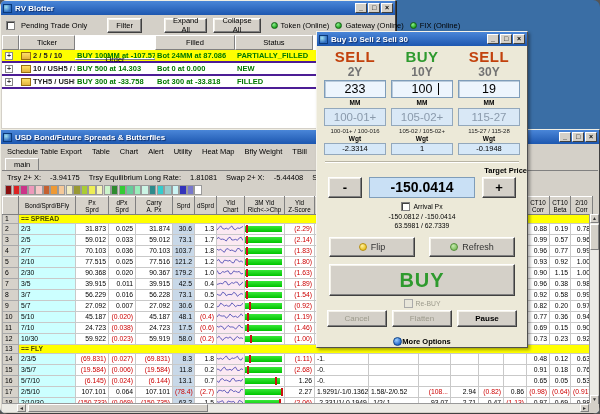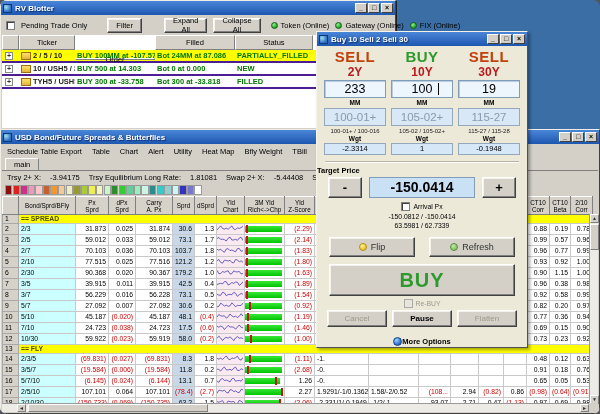--- a/index.html
+++ b/index.html
@@ -80,31 +80,31 @@
   .corner { position:absolute; right:1px; bottom:1px; width:9px; height:9px; background:#D4D0C8; }
 
   
   #dialog { left:316px; top:31px; width:212px; height:317px; background:#ECE9D8; border:1px solid #505050;
             border-top-color:#F5F3EA; border-left-color:#F5F3EA; box-shadow:2px 2px 3px rgba(0,0,0,.35); }
   #dialog .titlebar { height:14px;align-items:center; }
   #legs { display:flex; justify-content:space-between; padding:3px 6px 0 6px; }
   .leg { width:64px; display:flex; flex-direction:column; align-items:center; }
   .side { font-size:15px; font-weight:bold; letter-spacing:0.5px; line-height:16px; }
   .side.sell { color:#c2410c; } .side.buy { color:#2E9A2E; }
-  .tenor { font-size:12px; font-weight:bold; color:#b91c1c; line-height:15px; }
+  .tenor { font-size:12px; font-weight:bold; color:#737373; line-height:15px; }
   .qty { width:62px; height:18px; background:#EDF5FD; border:1px solid #7F9DB9; box-shadow:inset 1px 1px 0 #B9CBDC;
          font-size:12.5px; color:#000; text-align:center; line-height:16px; position:relative; }
   .qty .caret { position:absolute; right:13px; top:2px; bottom:2px; width:1px; background:#000; }
   .unit { font-size:6.5px; font-weight:bold; margin:1px 0 2px 0; }
   .px { width:62px; height:18px; background:#D9E8F6; border:1px solid #93A8BC; font-size:11.5px; color:#8A9AAC; text-align:center; line-height:16px; }
   .quote { font-size:6px; color:#222; margin:2px 0 1px 0; white-space:nowrap; }
   .wlab { font-size:6.5px; font-weight:bold; }
   .wgt { width:62px; height:12px; background:#D6E8F8; border:1px solid #93A8BC; font-size:7.5px; text-align:center; line-height:10px; margin-top:1px; }
   .groove { height:2px; border-top:1px solid #B8B4A4; border-bottom:1px solid #FFFFFF; margin:6px 8px 0 8px; }
-  #tp-label { text-align:left; font-size:7.5px; font-weight:bold; margin-top:3px; }
+  #tp-label { text-align:right; font-size:7.5px; font-weight:bold; margin-top:3px; }
   #spinrow { display:flex; justify-content:center; align-items:center; gap:7px; margin-top:2px; }
   #spinrow .btn.spin { width:34px; height:21px; font-size:13px; font-weight:bold; }
   #target { width:106px; height:21px; background:#C9E0F5; border:1px solid #7F9DB9; font-size:14px; font-weight:bold; text-align:center; line-height:19px; }
   #arrival { display:flex; justify-content:center; align-items:center; gap:3px; margin-top:4px; }
   #arrival .lbl8 { font-size:6.8px; }
   .qline { text-align:center; font-size:6.8px; margin-top:2px; }
   #fr-row { display:flex; justify-content:center; gap:14px; margin-top:8px; }
   #fr-row .btn { width:86px; height:20px; font-size:9px; gap:4px; color:#333; }
   .ico { width:8px; height:8px; border-radius:50%; display:inline-block; }
   .ico.flip { background:radial-gradient(circle at 35% 30%, #FFF2A0, #E8C020 75%); border:1px solid #B89010; }
@@ -842,22 +842,22 @@
         <span>Refresh</span>
       </button>
     </div>
     <button class="btn" id="buybtn">BUY</button>
     <div id="rebuy">
       <span class="chk"></span>
       <span class="lbl8">Re-BUY</span>
     </div>
     <div id="cpf-row">
       <button class="btn disabled">Cancel</button>
+      <button class="btn disabled">Flatten</button>
       <button class="btn pause">Pause</button>
-      <button class="btn disabled">Flatten</button>
     </div>
     <div id="moreopts">
       <span class="ico more"></span>
       <span class="lbl8">More Options</span>
     </div>
   </div>
 
 </div>
 
 </body></html>

